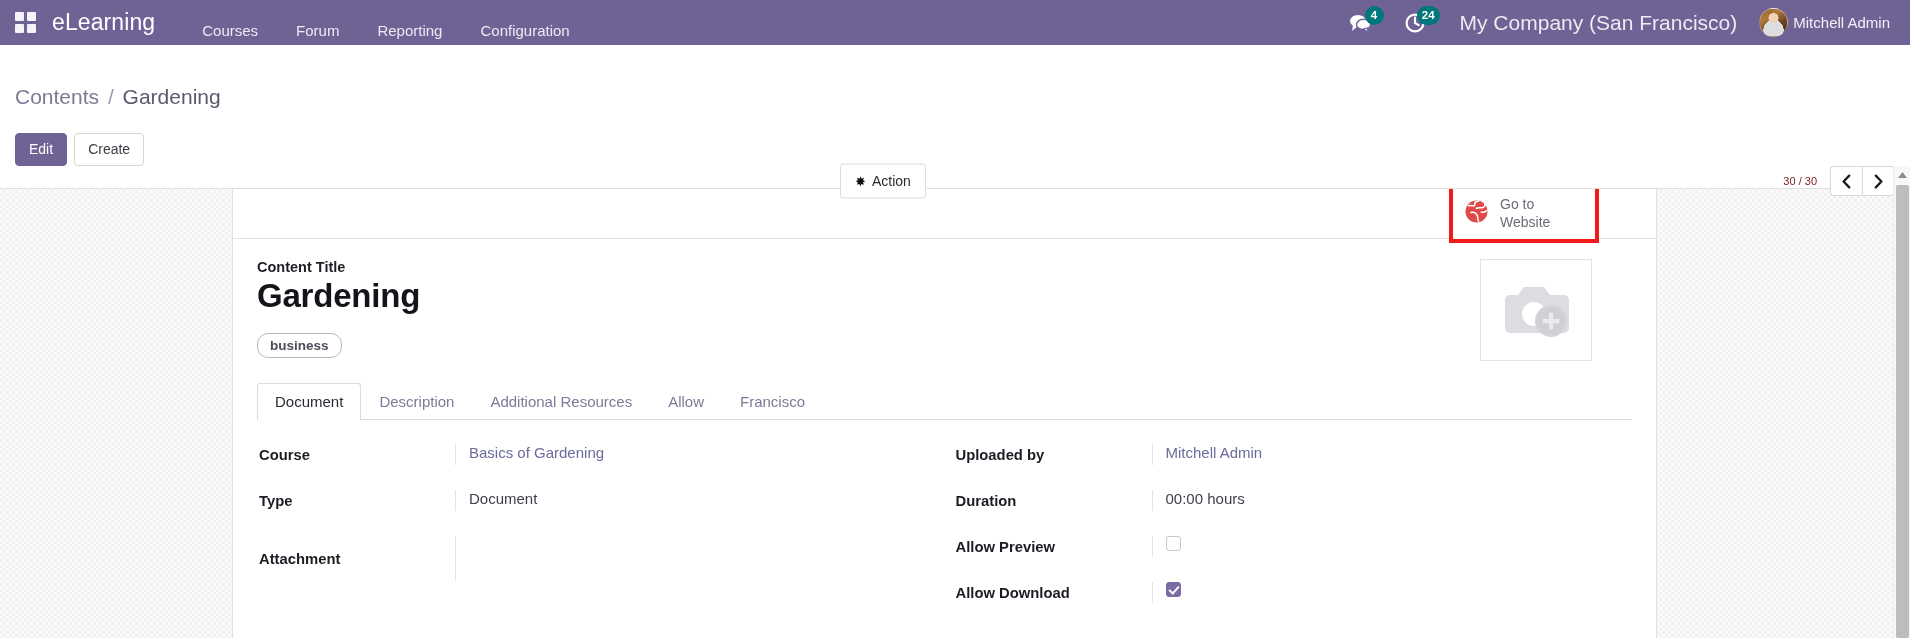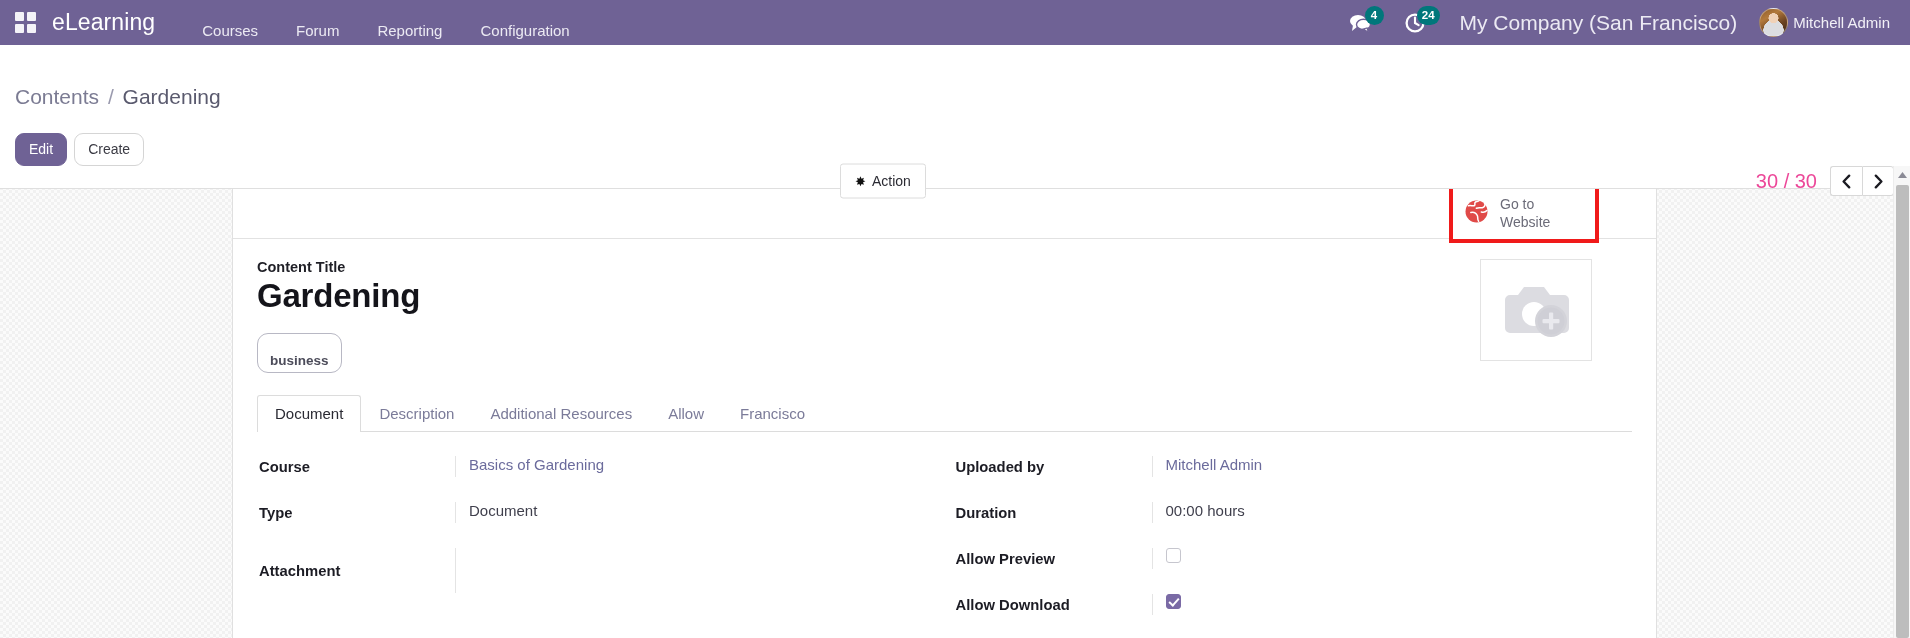--- a/index.html
+++ b/index.html
@@ -106,42 +106,42 @@
   }
   .breadcrumb .crumb-link { color: #7b7b93; cursor: pointer; }
   .breadcrumb .sep { color: #9a9aae; margin: 0 3px; }
   .breadcrumb .crumb-active { color: #5a5a6e; }
 
   .cp-buttons { position: absolute; left: 15px; top: 64px; display: flex; gap: 7px; }
   .btn {
     font-family: "Liberation Sans", sans-serif;
     font-size: 14px; line-height: 1;
     padding: 8px 13px 9px;
-    border-radius: 9px; cursor: pointer; white-space: nowrap;
+    border-radius: 4px; cursor: pointer; white-space: nowrap;
   }
   .btn-primary { background: #6f6295; border: 1px solid #6f6295; color: #ffffff; }
   .btn-default { background: #ffffff; border: 1px solid #d5d5d5; color: #3b3b44; }
 
   .cp-action {
     position: absolute; left: 840px; top: 112px;
     transform: translateY(-50%);
   }
   .btn-action {
     background: #ffffff; border: 1px solid #dcdcdc; color: #2b2b33;
     font-size: 14px; padding: 8px 14px 9px; border-radius: 3px;
     display: inline-flex; align-items: center; gap: 6px; cursor: pointer;
   }
   .gear { font-size: 13px; line-height: 1; color: #111; }
 
   .pager {
     position: absolute; right: 16px; top: 112px;
     transform: translateY(-50%);
     display: flex; align-items: center; gap: 13px;
   }
-  .pager-count { font-size: 20px; color: #ec4899; white-space: nowrap; }
+  .pager-count { font-size: 11px; color: #7f1d1d; white-space: nowrap; }
   .pager-btns { display: flex; }
   .pg {
     width: 32px; height: 30px; background: #fff;
     border: 1px solid #d8d8d8; display: flex;
     align-items: center; justify-content: center; cursor: pointer;
     color: #23232b;
   }
   .pg:first-child { border-radius: 3px 0 0 3px; border-right: none; }
   .pg:last-child  { border-radius: 0 3px 3px 0; }
   .pg svg { display: block; }
@@ -199,21 +199,21 @@
     font-size: 14.5px; font-weight: 700; color: #1f1f26; margin-bottom: 2px;
   }
   .record-title {
     font-size: 33px; font-weight: 700; color: #14141a;
     letter-spacing: -.2px; line-height: 1.15; margin: 2px 0 0;
   }
   .tag-row { margin-top: 18px; }
   .tag-pill {
     display: inline-block;
     border: 1px solid #b8b8c4; border-radius: 11px;
-    padding: 19px 12px 4px;
+    padding: 4px 12px 4px;
     font-size: 13.5px; font-weight: 700; color: #4c4c5a;
     background: #ffffff; cursor: pointer;
   }
 
   .img-placeholder {
     flex: none; width: 112px; height: 102px;
     border: 1px solid #e3e3e3; background: #fff;
     display: flex; align-items: center; justify-content: center;
     margin-right: 40px; cursor: pointer;
   }

